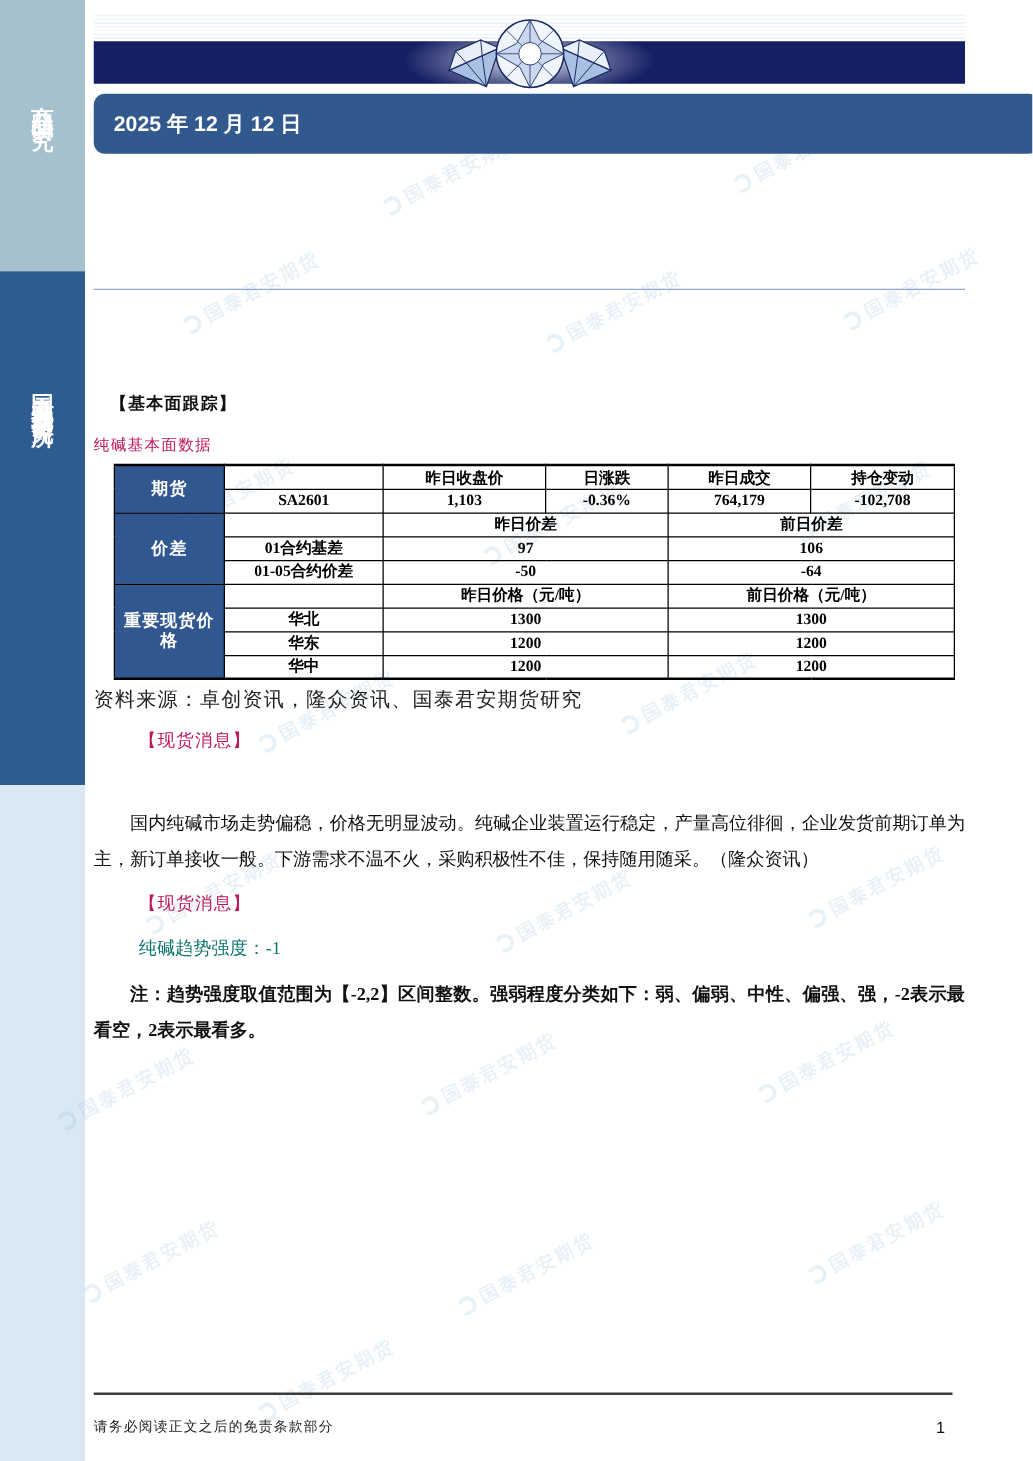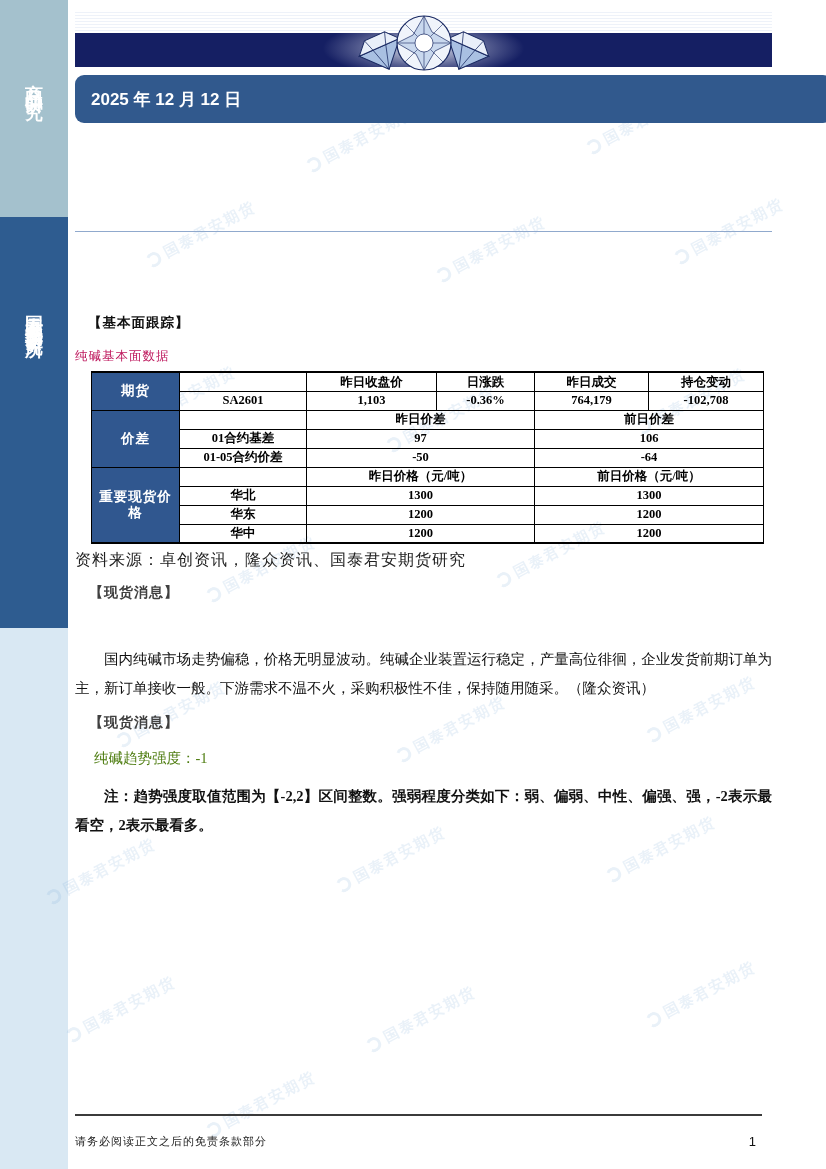--- a/index.html
+++ b/index.html
@@ -66,31 +66,31 @@
   .data-table td, .data-table th { border:1px solid #000; height:19px;
       padding:0 2px; font-size:12.5px; font-weight:bold; color:#000;
       text-align:center; vertical-align:middle; line-height:1.15; }
   .data-table tr.grp td, .data-table tr.grp th { border-top:1px solid #fca5a5; }
   .data-table th.label { background:#30578f; color:#ffffff; font-weight:bold;
       font-size:13.5px; letter-spacing:1px; }
 
   .source-note { position:absolute; left:0; top:550px; font-size:16px;
       color:#222; letter-spacing:1px; }
 
-  .msg-heading { position:absolute; left:14px; font-size:14px; font-weight:700;
-      color:#404040; letter-spacing:1px; }
+  .msg-heading { position:absolute; left:36px; font-size:14px; font-weight:400;
+      color:#be185d; letter-spacing:1px; }
   .h-spot  { top:584px; }
   .h-trend { top:714px; }
 
   .body-para { position:absolute; left:0; width:697px; font-size:14.5px;
       line-height:28.5px; color:#111; text-indent:2em; text-align:justify; }
   .p-spot { top:610px;margin-top:35px; }
   .p-note { top:782px;font-weight:bold; }
 
-  .trend-value { position:absolute; left:19px; top:749px; font-size:14.5px; color:#4d7c0f; }
+  .trend-value { position:absolute; left:36px; top:749px; font-size:14.5px; color:#0f766e; }
 
   
   .page-footer { position:absolute; left:75px; top:1114px; width:687px; z-index:2;
       border-top:2px solid #3b3b3b; padding-top:18px;
       display:flex; justify-content:space-between; align-items:flex-end; }
   .disclaimer { font-size:11px; color:#222; letter-spacing:1px; }
   .page-num { font-size:13px; color:#111; padding-right:6px;
       font-family:"Liberation Sans","DejaVu Sans",sans-serif; }
 </style>
 </head>

